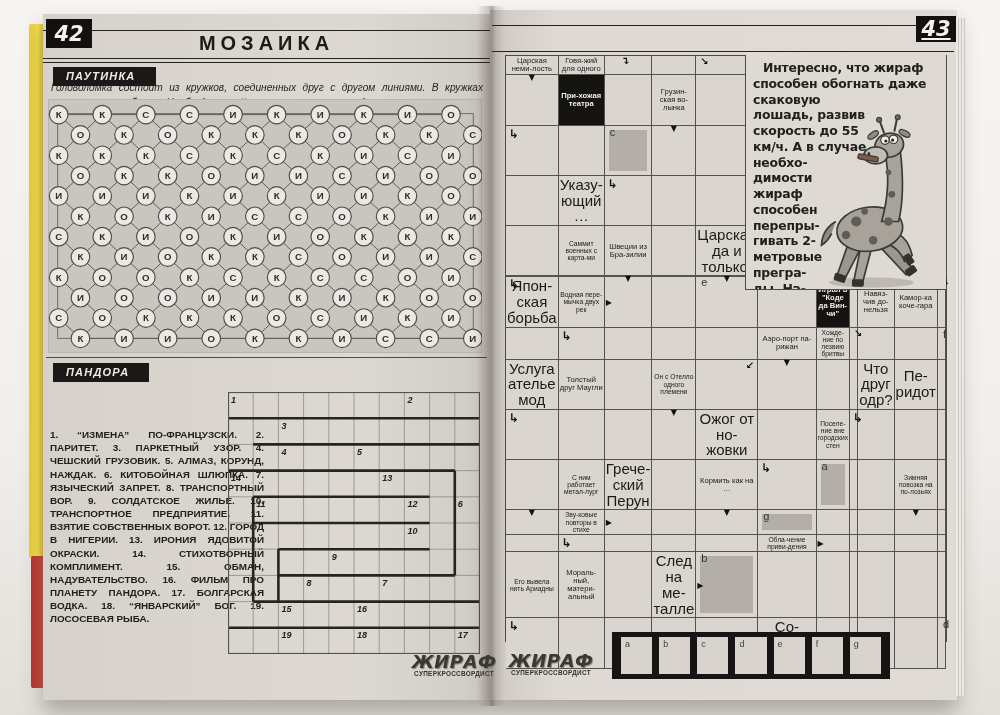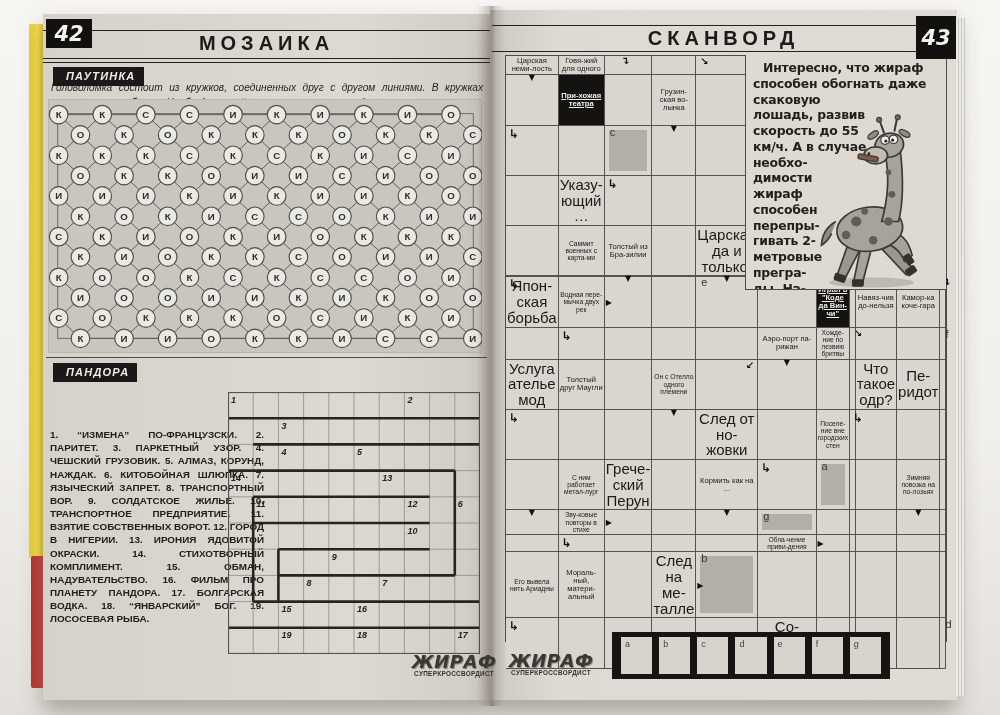--- a/index.html
+++ b/index.html
@@ -11,42 +11,42 @@
   
   .page{position:absolute;background:#dbd7d0;}
   .page.left{left:43px;top:14px;width:447px;height:686px;background:linear-gradient(90deg,#d6d2cb 0%,#ddd9d2 70%,#cfccc5 100%);box-shadow:0 12px 20px rgba(70,60,50,.35);}
   .page.right{left:490px;top:10px;width:467px;height:690px;background:linear-gradient(90deg,#cdc9c2 0%,#ded9d2 14%,#e0dcd5 100%);box-shadow:0 12px 20px rgba(70,60,50,.35);}
   .fold{position:absolute;left:477px;top:6px;width:28px;height:700px;background:linear-gradient(90deg,rgba(0,0,0,0),rgba(60,50,40,.22) 42%,rgba(60,50,40,.38) 52%,rgba(60,50,40,.14) 68%,rgba(0,0,0,0));z-index:5;}
   .edges{position:absolute;left:956px;top:18px;width:9px;height:678px;background:repeating-linear-gradient(90deg,#eceae5 0 2px,#c9c6bf 2px 3px);z-index:4;}
   
   .rule{position:absolute;height:1.4px;background:#23221f;}
   .pageno{position:absolute;background:#121110;color:#f4f2ec;display:flex;align-items:center;justify-content:center;font:italic 800 21px "DejaVu Sans",sans-serif;z-index:3;}
   .ptitle{position:absolute;left:0;right:0;text-align:center;font:700 20px "Liberation Sans",sans-serif;letter-spacing:5px;color:#1c1b19;}
-  .seclabel{position:absolute;background:#1a1917;color:#efede7;font:italic 700 11px/16px "Liberation Sans",sans-serif;letter-spacing:1.2px;padding:1px 8px 2px 13px;z-index:2;}
+  .seclabel{position:absolute;background:#1a1917;color:#efede7;font:italic 700 11px/16px "Liberation Sans",sans-serif;letter-spacing:1.2px;padding:1px 20px 2px 13px;z-index:2;}
   .intro{position:absolute;font:italic 400 10.2px/1.45 "Liberation Sans",sans-serif;color:#26251f;text-align:justify;margin:0;}
   .cluespar{position:absolute;font:700 9.9px/1.33 "Liberation Sans",sans-serif;color:#21201c;text-align:justify;margin:0;}
   
   .pautinka-panel{position:absolute;left:5px;top:85px;width:434px;height:254px;background:#c9c6bf;box-shadow:inset 0 0 0 1px #b8b5ae;}
   .pautinka-panel svg{width:100%;height:100%;display:block;}
   .divider{position:absolute;left:3px;top:343px;width:441px;height:1px;background:#4d4b47;}
   .chaingrid{position:absolute;left:185px;top:378px;width:252px;height:262px;}
   .chaingrid svg{width:100%;height:100%;display:block;}
   
   .logo{position:absolute;text-align:center;z-index:3;}
   .logo .lw{font:italic 900 18px "DejaVu Sans",sans-serif;letter-spacing:.5px;color:#3a3833;text-shadow:1px 1px 0 #8b887f;}
   .logo .ls{font:700 6.4px "Liberation Sans",sans-serif;letter-spacing:.3px;color:#34322d;margin-top:-2px;}
   
   .scanword{position:absolute;left:15px;top:45px;width:440px;height:585px;display:grid;border:1.3px solid #4c4a45;background:#d9d5ce;z-index:1;}
   .scell{position:relative;border-right:1px solid #56534e;border-bottom:1px solid #56534e;background:#dad6cf;}
   .scell.clue{display:flex;align-items:center;justify-content:center;text-align:center;padding:1px;color:#1b1a17;font-weight:400;}
   .scell.clue span{display:block;}
   .sz-m{font-size:7.6px;line-height:1.08;}
   .sz-s{font-size:6.7px;line-height:1.08;}
   .sz-l{font-size:15px;line-height:1.05;}
-  .scell.black{background:#141311;color:#f0eee8;font-weight:700;text-decoration:underline;}
+  .scell.black{background:#141311;color:#f0eee8;font-weight:700;}
   .lbox{position:absolute;inset:4px;background:#b3afa8;}
   .lch{position:absolute;top:0px;left:5px;font:400 11px "Liberation Sans",sans-serif;color:#36342f;z-index:2;}
   .arrow{position:absolute;color:#111;z-index:3;font-family:"DejaVu Sans",sans-serif;pointer-events:none;}
   .ar-d{top:-2px;left:50%;transform:translateX(-50%);font-size:8px;}
   .ar-r{left:1px;top:50%;transform:translateY(-50%);font-size:8px;}
   .ar-h{top:1px;left:3px;font-size:12px;font-weight:700;}
   .ar-dr{top:0;left:4px;font-size:10px;font-weight:700;}
   .ar-dl{top:0;right:3px;font-size:10px;font-weight:700;}
   .ar-rd{top:-1px;left:35%;font-size:10px;font-weight:700;}
   
@@ -615,23 +615,22 @@
     </div>
 
     <div class="logo" style="left:368px;top:637px;width:86px;">
       <div class="lw">ЖИРАФ</div>
       <div class="ls">СУПЕРКРОССВОРДИСТ</div>
     </div>
   </div>
 
   <div class="page right">
     <div class="rule" style="left:2px;top:15px;width:462px;"></div>
-    <div class="ptitle" style="top:17px;">СКАНВОРД</div>
     <div class="rule" style="left:2px;top:41px;width:462px;"></div>
-    <div class="pageno" style="left:426px;top:6px;width:40px;height:43px;">43</div>
+    <div class="pageno" style="left:426px;top:6px;width:40px;height:26px;text-decoration:underline;">43</div>
 
     <div class="scanword" id="scanword" style="grid-template-columns: repeat(11, 1fr); grid-template-rows: repeat(15, 1fr);">
         <div class="scell clue sz-m">
           <span>Царская неми-лость</span>
         </div>
         <div class="scell clue sz-m">
           <span>Говя-жий для одного</span>
         </div>
         <div class="scell">
           <span class="arrow ar-rd">↴</span>
@@ -700,21 +699,21 @@
         <div class="scell"></div>
         <div class="scell"></div>
         <div class="scell"></div>
         <div class="scell"></div>
         <div class="scell"></div>
         <div class="scell"></div>
         <div class="scell clue sz-s">
           <span>Саммит военных с карта-ми</span>
         </div>
         <div class="scell clue sz-m">
-          <span>Толстый из Бра-зилии</span>
+          <span>Швеции из Бра-зилии</span>
         </div>
         <div class="scell"></div>
         <div class="scell clue sz-l">
           <span>Царская да и только!</span>
         </div>
         <div class="scell"></div>
         <div class="scell"></div>
         <div class="scell"></div>
         <div class="scell"></div>
         <div class="scell"></div>
@@ -799,36 +798,36 @@
         </div>
         <div class="scell">
           <span class="arrow ar-dl">↙</span>
         </div>
         <div class="scell">
           <span class="arrow ar-d">▼</span>
         </div>
         <div class="scell"></div>
         <div class="scell"></div>
         <div class="scell clue sz-l">
-          <span>Что такое одр?</span>
+          <span>Что друг одр?</span>
         </div>
         <div class="scell clue sz-l">
           <span>Пе-ридот</span>
         </div>
         <div class="scell"></div>
         <div class="scell">
           <span class="arrow ar-h">↳</span>
         </div>
         <div class="scell"></div>
         <div class="scell"></div>
         <div class="scell">
           <span class="arrow ar-d">▼</span>
         </div>
         <div class="scell clue sz-l">
-          <span>След от но-жовки</span>
+          <span>Ожог от но-жовки</span>
         </div>
         <div class="scell"></div>
         <div class="scell clue sz-s">
           <span>Поселе-ние вне городских стен</span>
         </div>
         <div class="scell">
           <span class="arrow ar-h">↳</span>
         </div>
         <div class="scell"></div>
         <div class="scell"></div>

